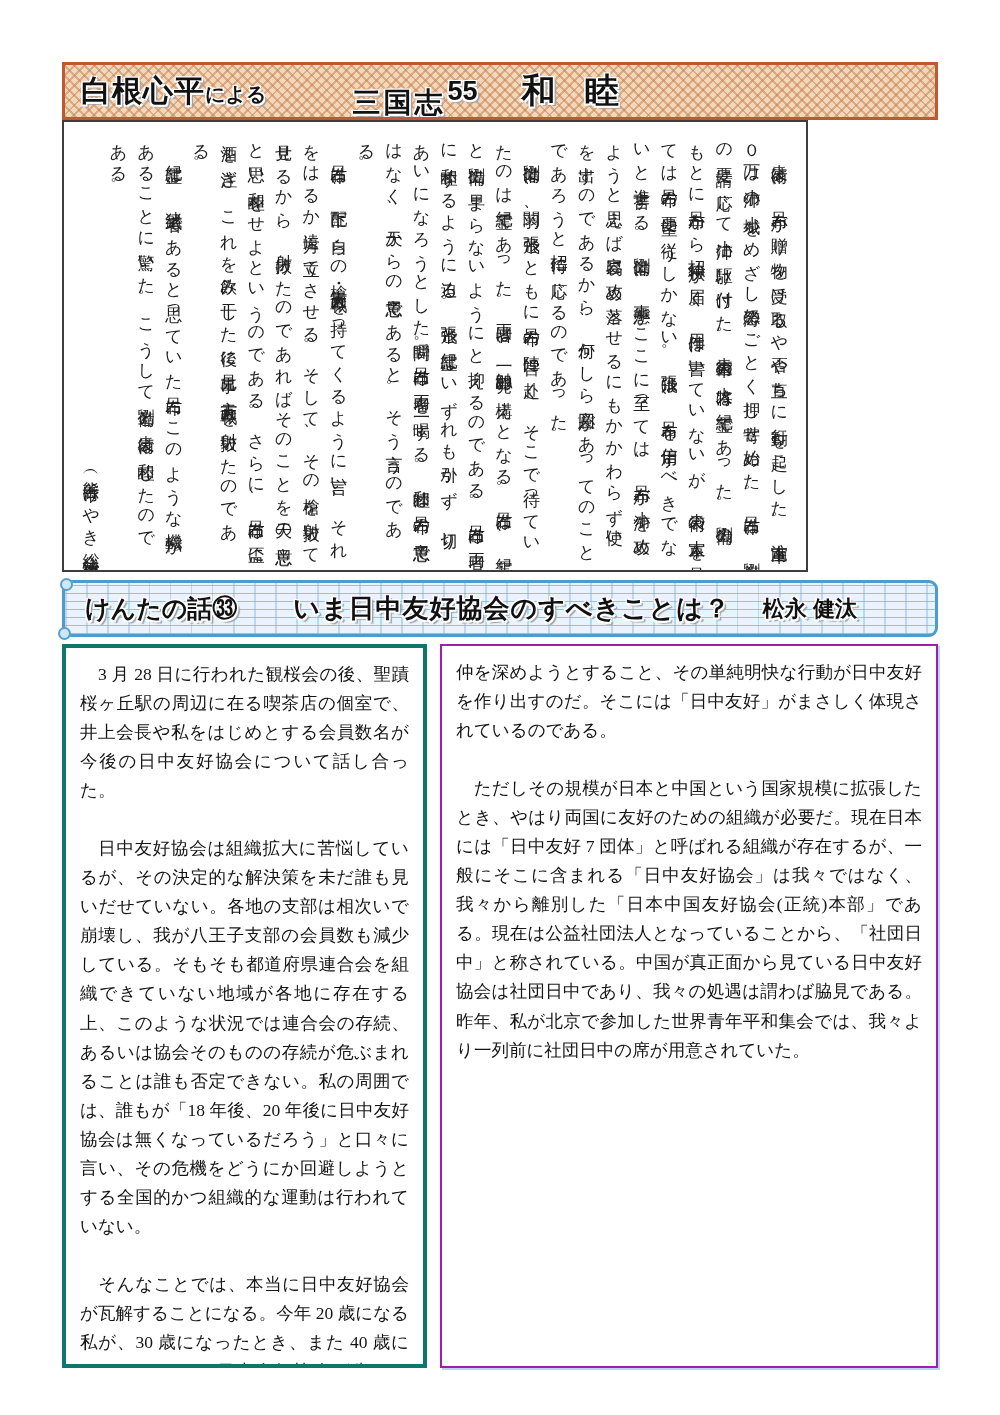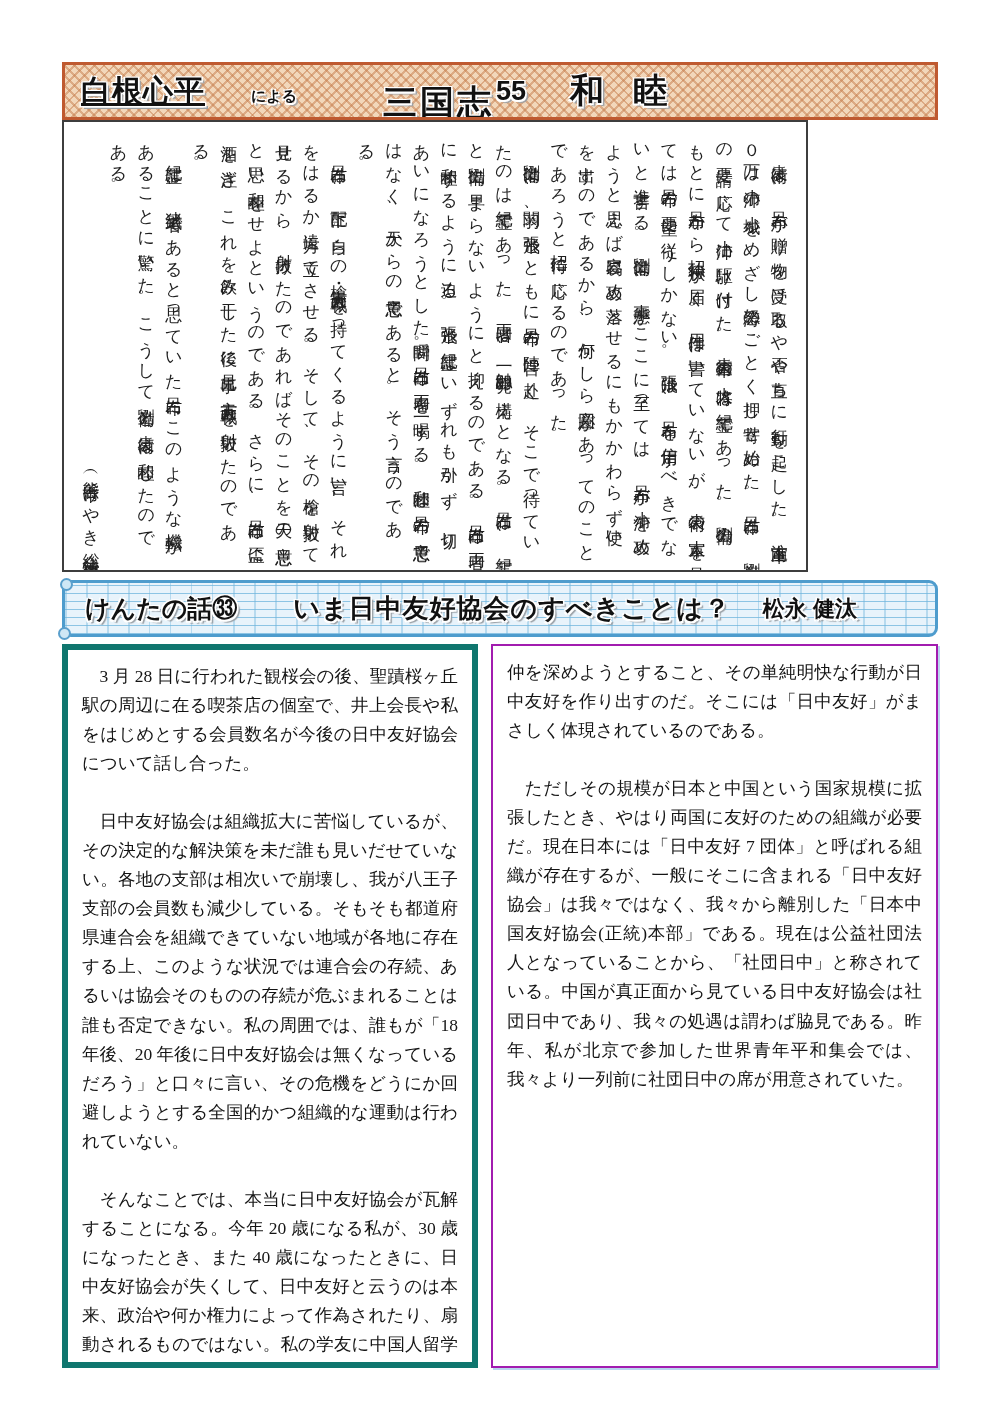--- a/index.html
+++ b/index.html
@@ -37,23 +37,23 @@
     color: #111;
     white-space: nowrap;
     overflow: hidden;
   }
   .outline3d {
     text-shadow:
       -1.5px -1.5px 0 #fff, 1.5px -1.5px 0 #fff,
       -1.5px  1.5px 0 #fff, 1.5px  1.5px 0 #fff,
        3px 3px 1px #9aa0a6;
   }
-  .h1-author-name { font-size: 30px; letter-spacing: 1px; text-decoration: underline; }
-  .h1-author-suffix { font-size: 15px; margin-left: 46px; }
-  .h1-series { font-size: 34px; margin-left: 86px; letter-spacing: 3px; margin-top: 24px; }
+  .h1-author-name { font-size: 30px; letter-spacing: 1px; }
+  .h1-author-suffix { font-size: 20px; }
+  .h1-series { font-size: 28px; margin-left: 86px; letter-spacing: 3px; margin-top: 24px; }
   .h1-number { font-size: 27px; margin-left: 2px; }
   .h1-episode { font-size: 34px; margin-left: 44px; letter-spacing: 10px; }
 
   
   .vbox {
     box-sizing: border-box;
     margin-top: 0px;
     height: 452px;
     border: 2px solid #3d3d3d;
     padding: 10px 13px;
@@ -112,22 +112,22 @@
   .col {
     box-sizing: border-box;
     padding: 12px 14px 0;
     font-size: 17.5px;
     line-height: 1.66;
     color: #141414;
     overflow: hidden;
   }
   .col p { margin: 0 0 29px; text-align: justify; }
   .col-left {
-    width: 416px;
-    border: 6px solid #0f766e;
+    width: 365px;
+    border: 4px solid #0f766e;
   }
   .col-right {
     flex: 1;
     border: 2px solid #a21caf;
     box-shadow: 2px 2px 0 #b9d5ee;
   }
 </style>
 </head>
 <body>
 

